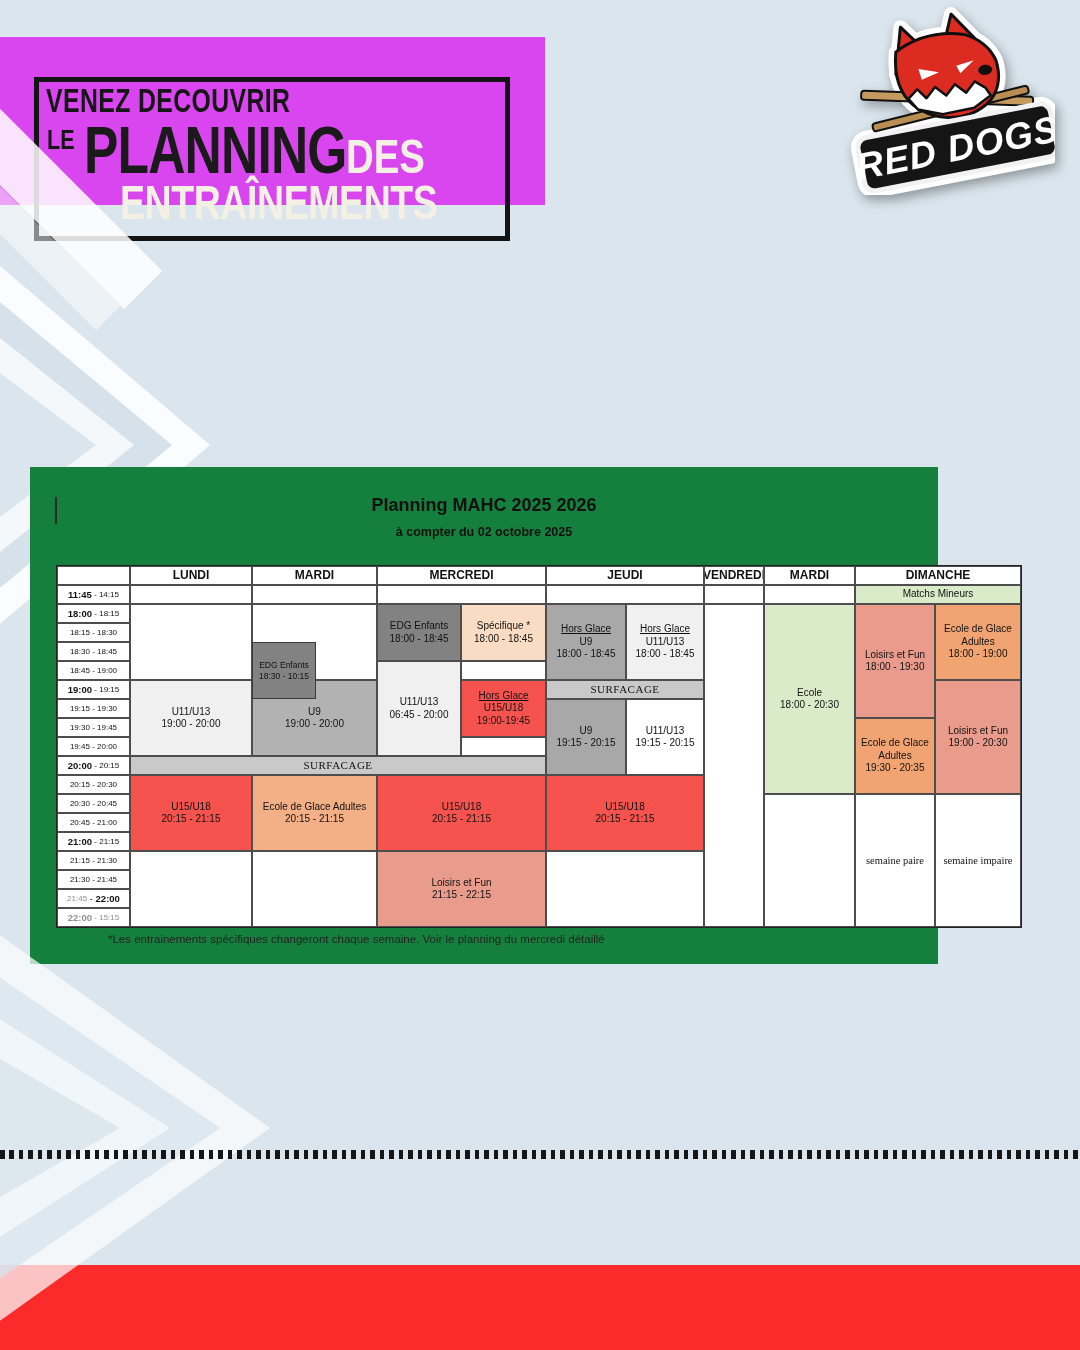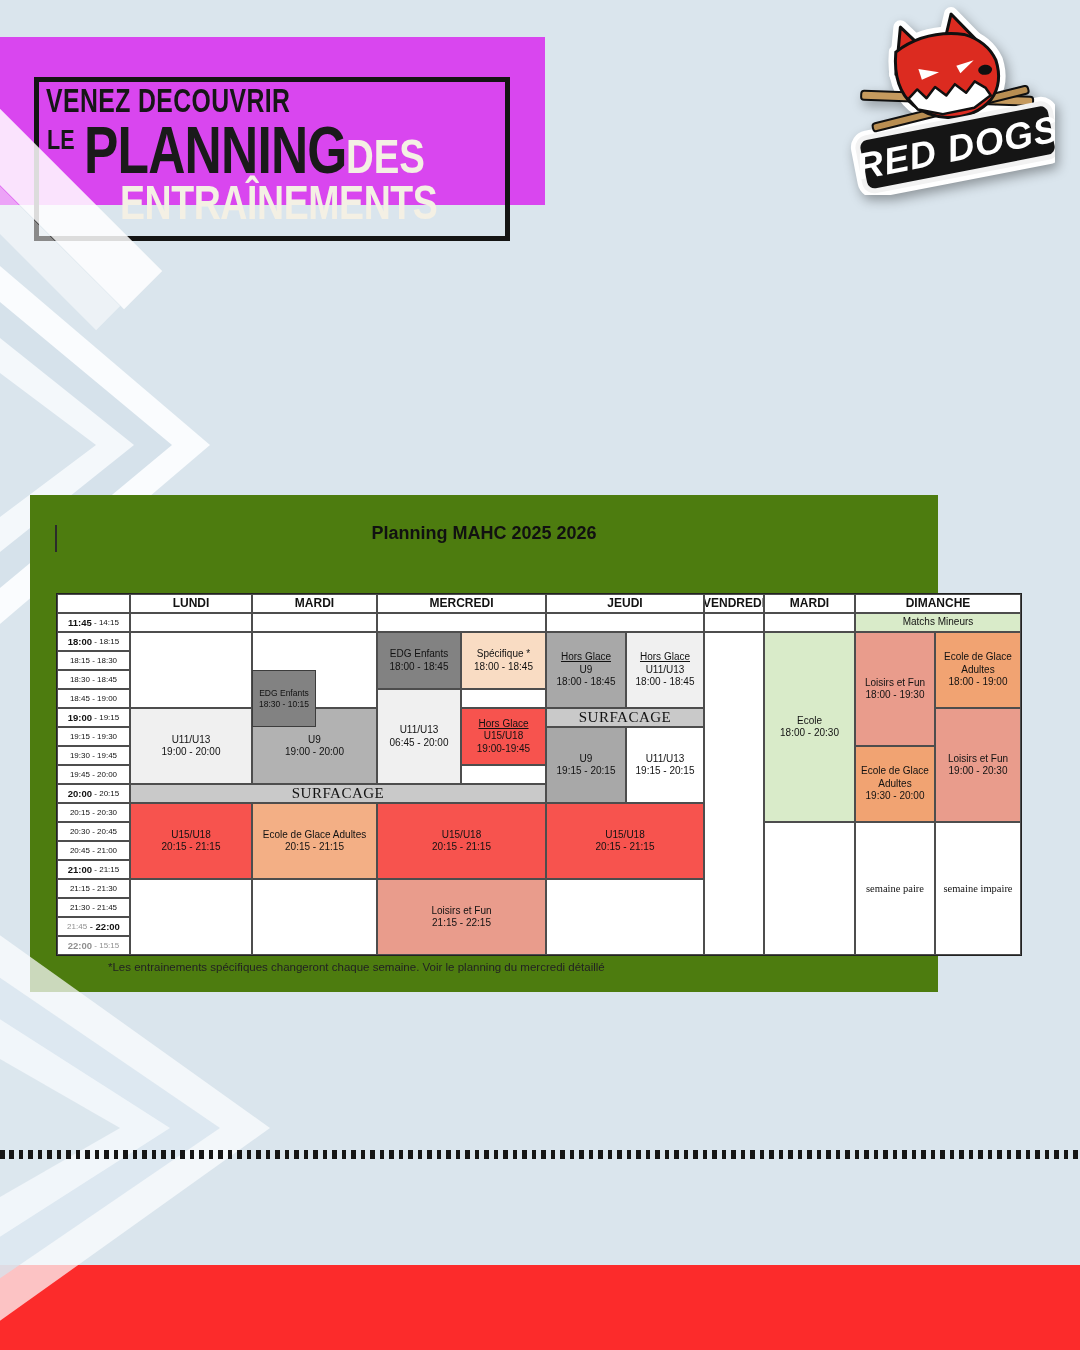--- a/index.html
+++ b/index.html
@@ -27,41 +27,41 @@
   .bt-main { left:84px; top:74px; font-size:66px; color:#1a1a1a; transform:scaleX(.78) scaleY(1.02); letter-spacing:-1px; }
   .bt-suffix { left:346px; top:92px; font-size:48px; color:#F4F0E4; transform:scaleX(.8); }
   .bt-line3 { left:120px; top:138px; font-size:48px; color:#F4F0E4; transform:scaleX(.78); letter-spacing:-.5px; }
   .banner-stripe1 { position:absolute; left:-130px; top:150px; width:320px; height:54px; background:rgba(255,255,255,.85); transform:rotate(45deg); z-index:6; }
   .banner-stripe2 { position:absolute; left:-165px; top:188px; width:320px; height:34px; background:rgba(255,255,255,.5); transform:rotate(45deg); z-index:6; }
 
   
   .logo { position:absolute; left:845px; top:5px; width:210px; height:190px; z-index:7; filter:drop-shadow(3px 5px 6px rgba(0,0,0,.35)); }
 
   
-  .card { position:absolute; left:30px; top:467px; width:908px; height:497px; background:#4d7c0f; z-index:2;margin-top:28px; }
+  .card { position:absolute; left:30px; top:467px; width:908px; height:497px; background:#15803d; z-index:2; }
   .cursor-mark { position:absolute; left:25px; top:30px; width:2px; height:27px; background:#2b2b2b; }
   .card-title { position:absolute; left:0; top:28px; width:100%; text-align:center; font-size:18px; font-weight:700; color:#111; }
   .card-subtitle { position:absolute; left:0; top:58px; width:100%; text-align:center; font-size:12.5px; font-weight:700; color:#111; }
   .footnote { position:absolute; left:78px; top:466px; font-size:11.5px; color:#222; }
 
   
   .grid { position:absolute; left:26px; top:98px; display:grid;
           grid-template-columns:73px 122px 125px 84px 85px 80px 78px 60px 91px 80px 86px;
           grid-template-rows:repeat(19,19px);
           border:1px solid #222; background:#fff; }
   .cell { border:1px solid #4d4d4d; background:#fff; display:flex; flex-direction:column;
           align-items:center; justify-content:center; text-align:center;
           font-size:10px; line-height:1.25; color:#121212; overflow:hidden; }
   .hdr { font-weight:700; font-size:12px; }
   .time { flex-direction:row; font-size:8px; white-space:pre; }
   .time span + span::before { content:" - "; font-weight:400; }
   .time .b { font-weight:700; font-size:9.5px; }
   .mut { color:#8f8f8f; }
   .u { text-decoration:underline; }
-  .surf { font-family:"Liberation Serif", serif; font-size:15px; letter-spacing:.5px; }
+  .surf { font-family:"Liberation Serif", serif; font-size:11px; letter-spacing:.5px; }
   .sem { font-family:"Liberation Serif", serif; font-size:10.5px; }
   .bg-dark   { background:#828282; }
   .bg-mid    { background:#B2B2B2; }
   .bg-jgray  { background:#A8A8A8; }
   .bg-light  { background:#F0F0F0; }
   .bg-red    { background:#F7534E; }
   .bg-peach  { background:#F9DCC3; }
   .bg-orange { background:#F1A372; }
   .bg-orange2{ background:#F3AF85; }
   .bg-salmon { background:#E99C8C; }
@@ -127,20 +127,21 @@
           <rect x="8" y="116" width="196" height="54" rx="10" fill="#151515" stroke="#f2f2f2" stroke-width="5"></rect>
           <text x="106" y="156" text-anchor="middle" font-family="Liberation Sans, sans-serif" font-size="37" font-weight="bold" font-style="italic" fill="#ffffff" letter-spacing="1">RED DOGS</text>
         </g>
       </g>
     </svg>
   </div>
 
   <div class="card">
     <div class="cursor-mark"></div>
     <div class="card-title">Planning MAHC 2025 2026</div>
+    <div class="card-subtitle">à compter du 02 octobre 2025</div>
 
     <div class="grid">
 
       <div class="cell" style="grid-column:1;grid-row:1"></div>
       <div class="cell hdr" style="grid-column:2;grid-row:1">LUNDI</div>
       <div class="cell hdr" style="grid-column:3;grid-row:1">MARDI</div>
       <div class="cell hdr" style="grid-column:4/6;grid-row:1">MERCREDI</div>
       <div class="cell hdr" style="grid-column:6/8;grid-row:1">JEUDI</div>
       <div class="cell hdr" style="grid-column:8;grid-row:1">VENDREDI</div>
       <div class="cell hdr" style="grid-column:9;grid-row:1">MARDI</div>
@@ -262,21 +263,21 @@
           <span>18:00 - 20:30</span>
         </div>
       <div class="cell" style="grid-column:9;grid-row:13/20"></div>
 
       <div class="cell bg-salmon" style="grid-column:10;grid-row:3/9">
           <span>Loisirs et Fun</span>
           <span>18:00 - 19:30</span>
         </div>
       <div class="cell bg-orange" style="grid-column:10;grid-row:9/13">
           <span>Ecole de Glace Adultes</span>
-          <span>19:30 - 20:00</span>
+          <span>19:30 - 20:35</span>
         </div>
       <div class="cell bg-orange" style="grid-column:11;grid-row:3/7">
           <span>Ecole de Glace Adultes</span>
           <span>18:00 - 19:00</span>
         </div>
       <div class="cell bg-salmon" style="grid-column:11;grid-row:7/13">
           <span>Loisirs et Fun</span>
           <span>19:00 - 20:30</span>
         </div>
       <div class="cell sem" style="grid-column:11;grid-row:13/20">

